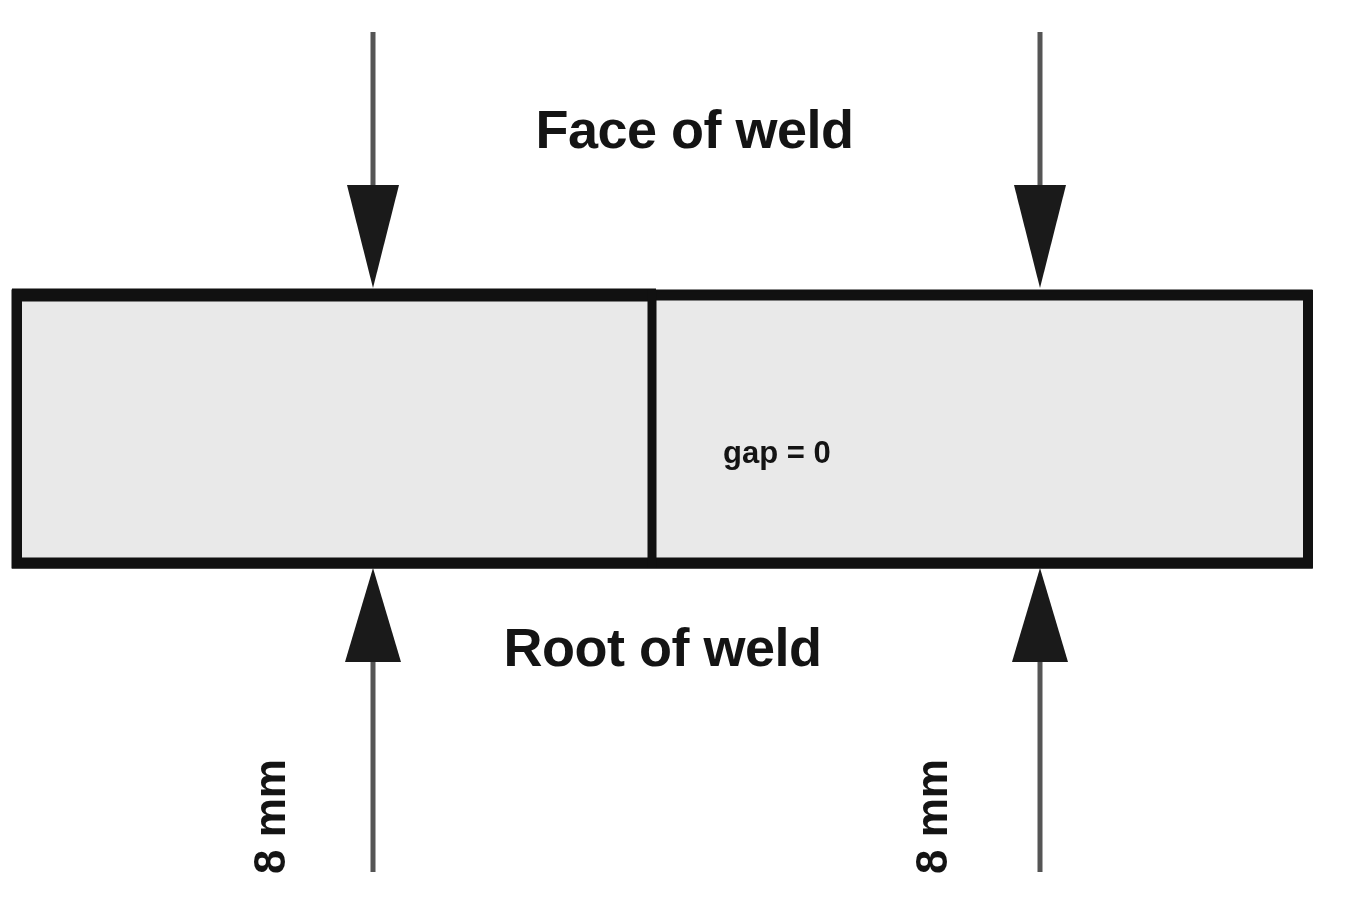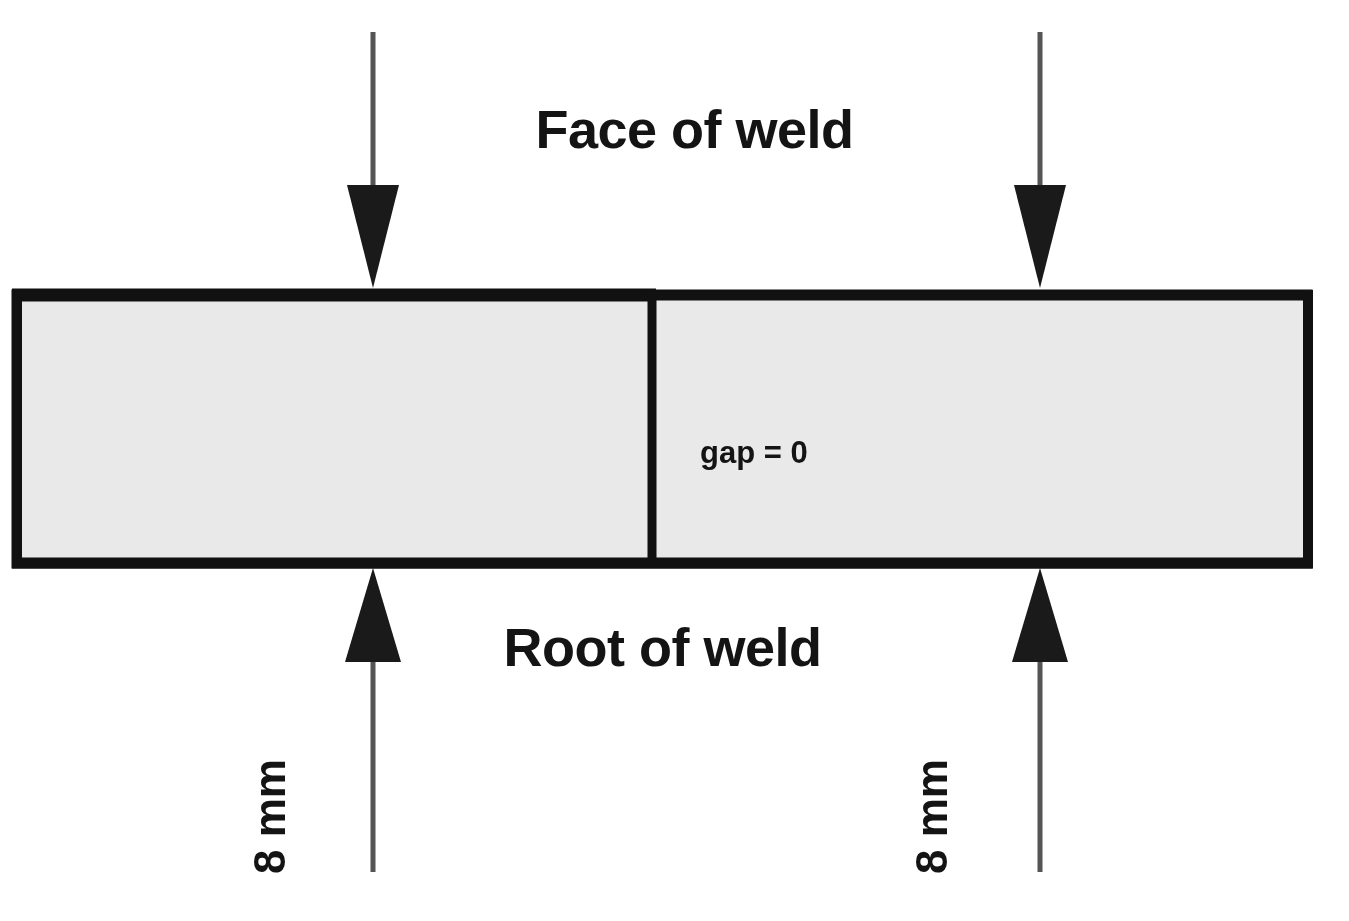--- a/index.html
+++ b/index.html
@@ -47,21 +47,21 @@
   #root-of-weld-label {
     left: 0;
     top: 620px;
     width: 1349px;
     text-align: center;
     font-size: 54px;
     letter-spacing: -0.5px;
     transform: translateX(-12px);
   }
   #gap-label {
-    left: 700px;
+    left: 723px;
     top: 437px;
     font-size: 31px;
     letter-spacing: 0px;
   }
   .mm-label {
     font-size: 44px;
     letter-spacing: 0px;
     transform-origin: left top;
     transform: rotate(-90deg);
   }

